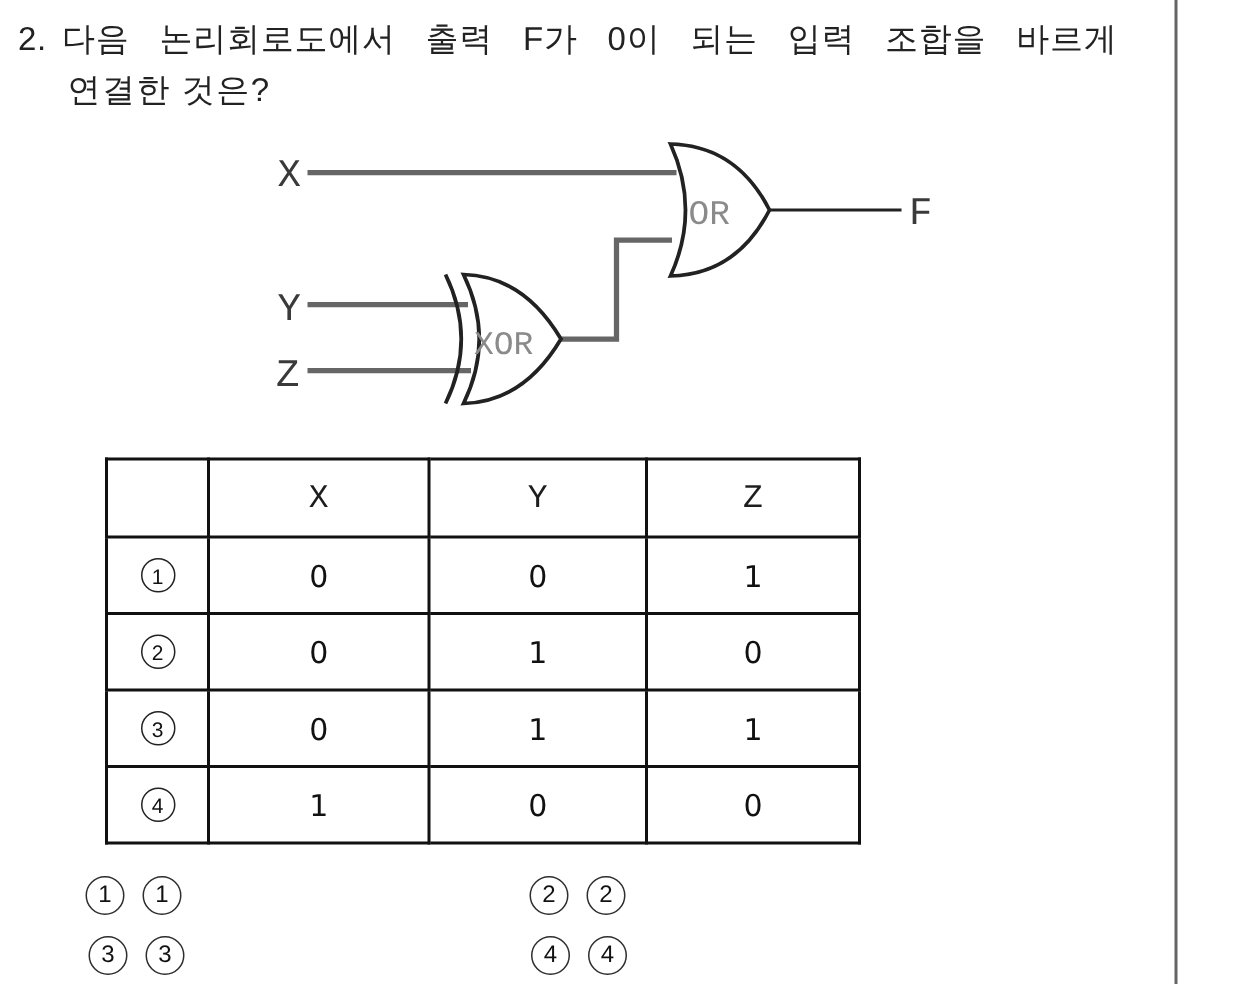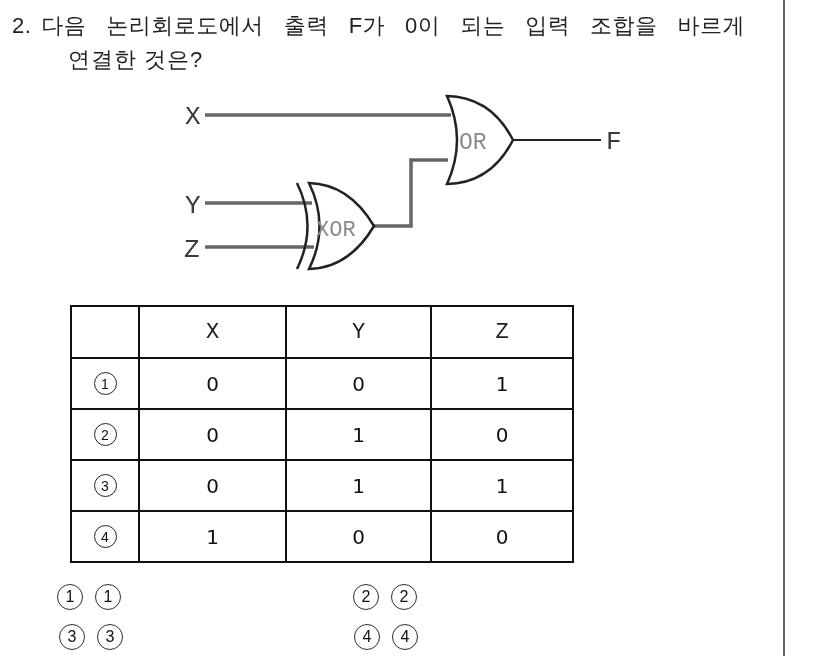--- a/index.html
+++ b/index.html
@@ -8,21 +8,21 @@
     position:relative; width:826px; height:656px; background:#fff;
     font-family:"Liberation Sans", sans-serif; color:#222; overflow:hidden;
   }
   
   .question { position:absolute; left:12px; top:10px; width:733px; }
   .q-line1 {
     font-size:22px; line-height:32px; letter-spacing:0.5px; color:#222;
     white-space:nowrap; text-align:justify; text-align-last:justify; word-spacing:6px;
   }
   .q-num { margin-right:10px; }
-  .q-line2 { font-size:22px; line-height:32px; letter-spacing:1px; margin-left:56px; margin-top:2px; color:#222; }
+  .q-line2 { font-size:22px; line-height:32px; letter-spacing:1px; margin-left:33px; margin-top:2px; color:#222; }
   
   .circuit { position:absolute; left:150px; top:85px; }
   .circuit text { font-family:"Liberation Mono", monospace; }
   .lbl { fill:#3a3a3a; font-size:26px; }
   .gate-lbl { fill:#8a8a8a; }
   
   .tbl-wrap { position:absolute; left:70px; top:305px; }
   table.answers { border-collapse:collapse; table-layout:fixed; }
   table.answers td, table.answers th {
     border:2px solid #111; text-align:center; vertical-align:middle;

